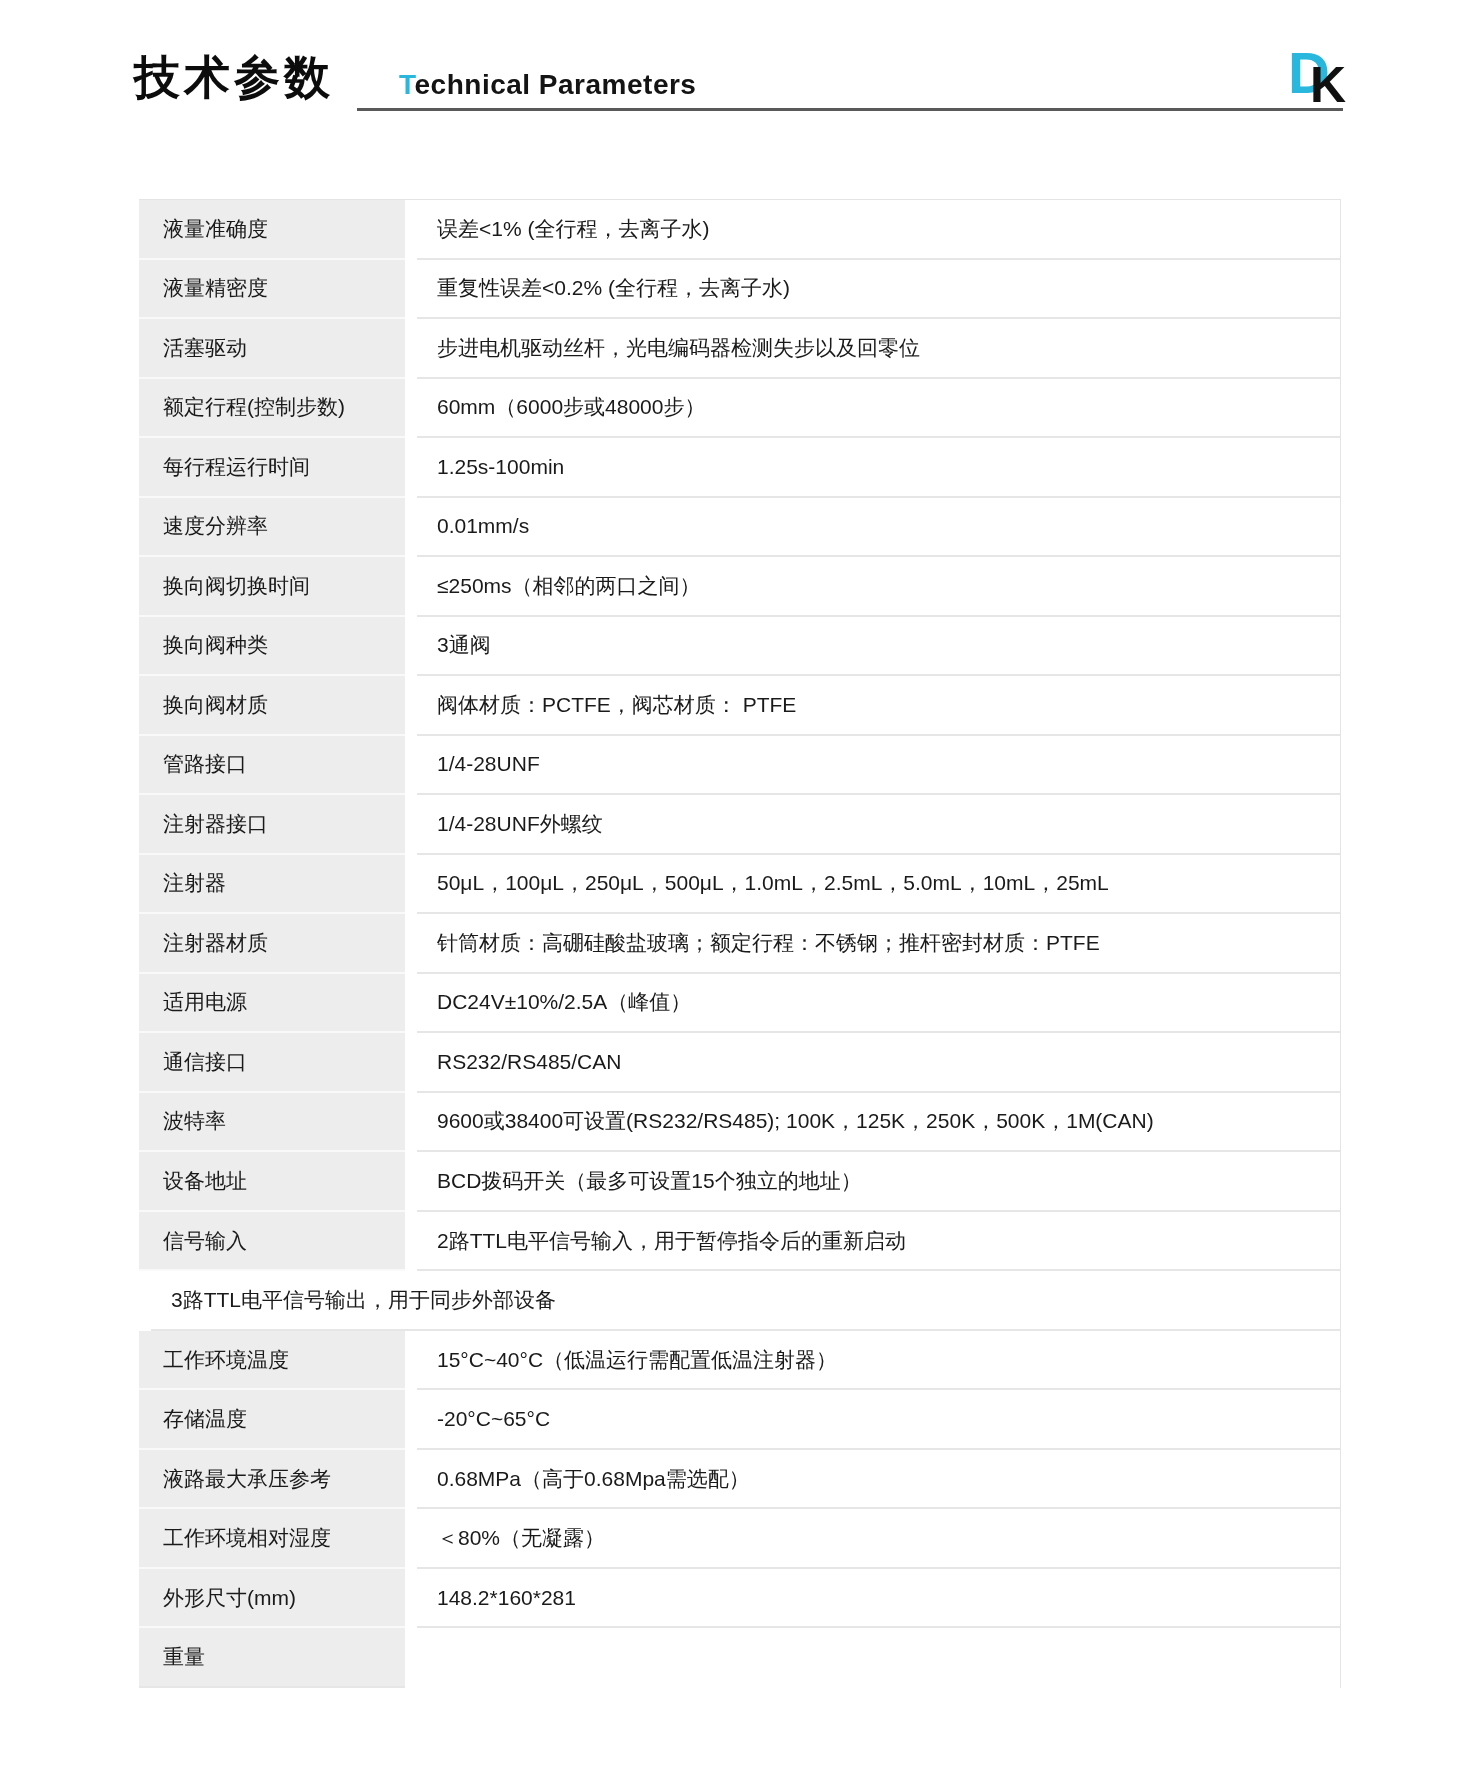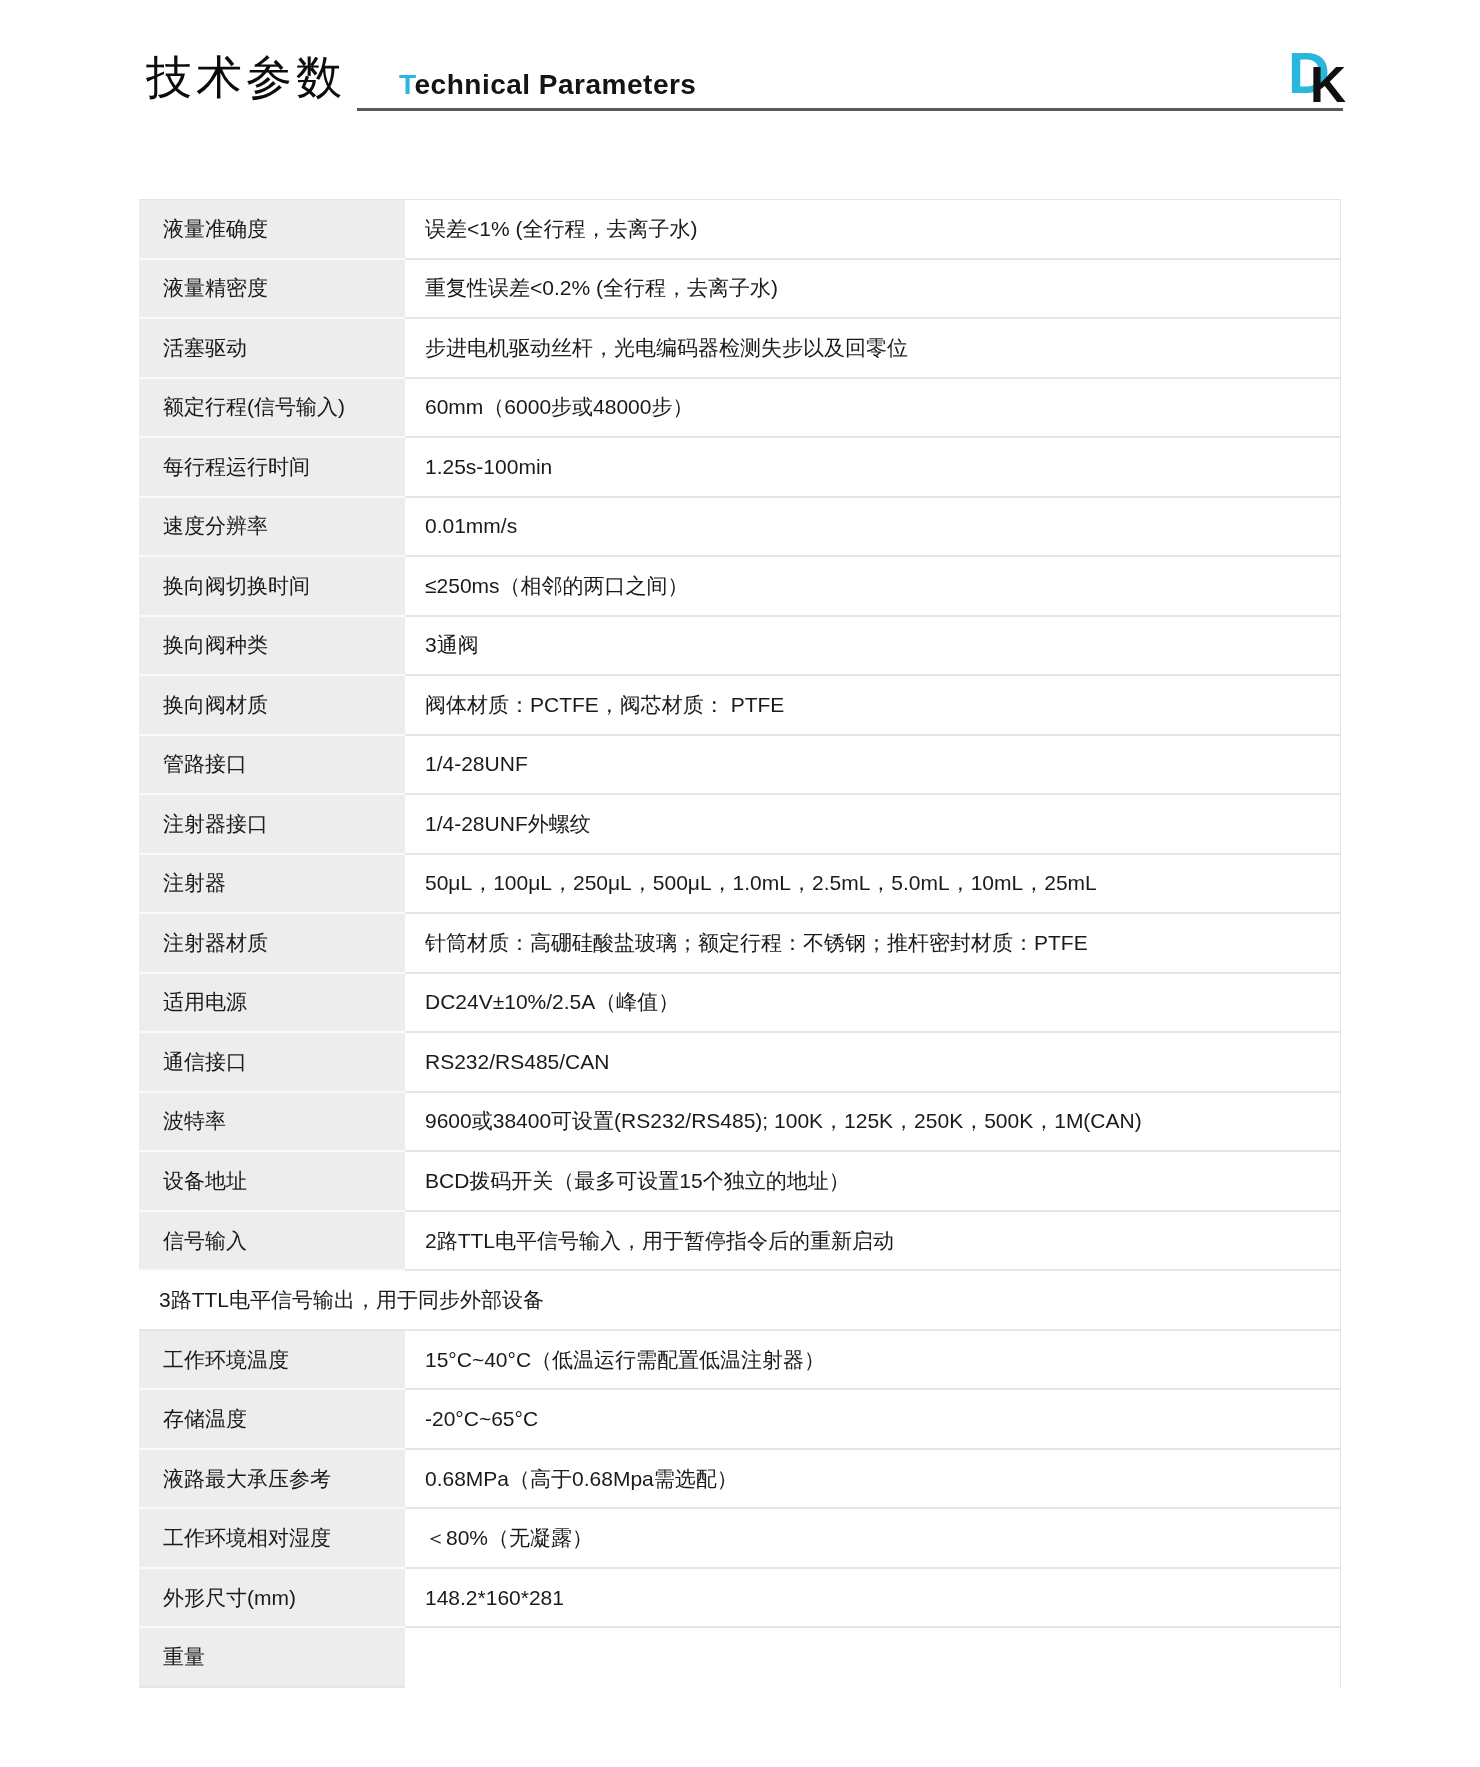--- a/index.html
+++ b/index.html
@@ -8,22 +8,22 @@
     width:1480px; height:1767px;
     font-family:"Liberation Sans","DejaVu Sans",sans-serif;
     color:#1c1c1c;
     position:relative;
     overflow:hidden;
   }
   .page { position:absolute; inset:0; background:#ffffff; }
 
   
   .title-cn {
-    position:absolute; left:146px; top:54px;
-    font-size:46px; font-weight:400; color:#0c0c0c;
+    position:absolute; left:134px; top:54px;
+    font-size:46px; font-weight:700; color:#0c0c0c;
     letter-spacing:4px; line-height:1;
     white-space:nowrap;
   }
   .header-rule {
     position:absolute; left:357px; top:108px;
     width:986px; height:3px; background:#595959;
   }
   .title-en {
     position:absolute; left:399px; top:68px;
     font-size:28px; font-weight:600; color:#141414;
@@ -65,20 +65,21 @@
     white-space:nowrap;
   }
   .cell-value {
     flex:1;
     background:#ffffff;
     border-bottom:2px solid #e6e6e6;
     display:flex; align-items:center;
     padding-left:20px; padding-right:10px;
     font-size:21px; color:#1a1a1a;
     white-space:nowrap;
+    margin-left:12px;
   }
   .row:last-child .cell-label { border-bottom:2px solid #e6e6e6;text-align:center; }
 </style>
 </head>
 <body>
 
 <div class="page">
 
   <div class="title-cn">技术参数</div>
 
@@ -101,21 +102,21 @@
     <div class="cell-label">液量精密度</div>
     <div class="cell-value">重复性误差&lt;0.2% (全行程，去离子水)</div>
   </div>
 
   <div class="row">
     <div class="cell-label">活塞驱动</div>
     <div class="cell-value">步进电机驱动丝杆，光电编码器检测失步以及回零位</div>
   </div>
 
   <div class="row">
-    <div class="cell-label">额定行程(信号输入)</div>
+    <div class="cell-label">额定行程(控制步数)</div>
     <div class="cell-value">60mm（6000步或48000步）</div>
   </div>
 
 
   <div class="row">
     <div class="cell-label">每行程运行时间</div>
     <div class="cell-value">1.25s-100min</div>
   </div>
 
   <div class="row">

